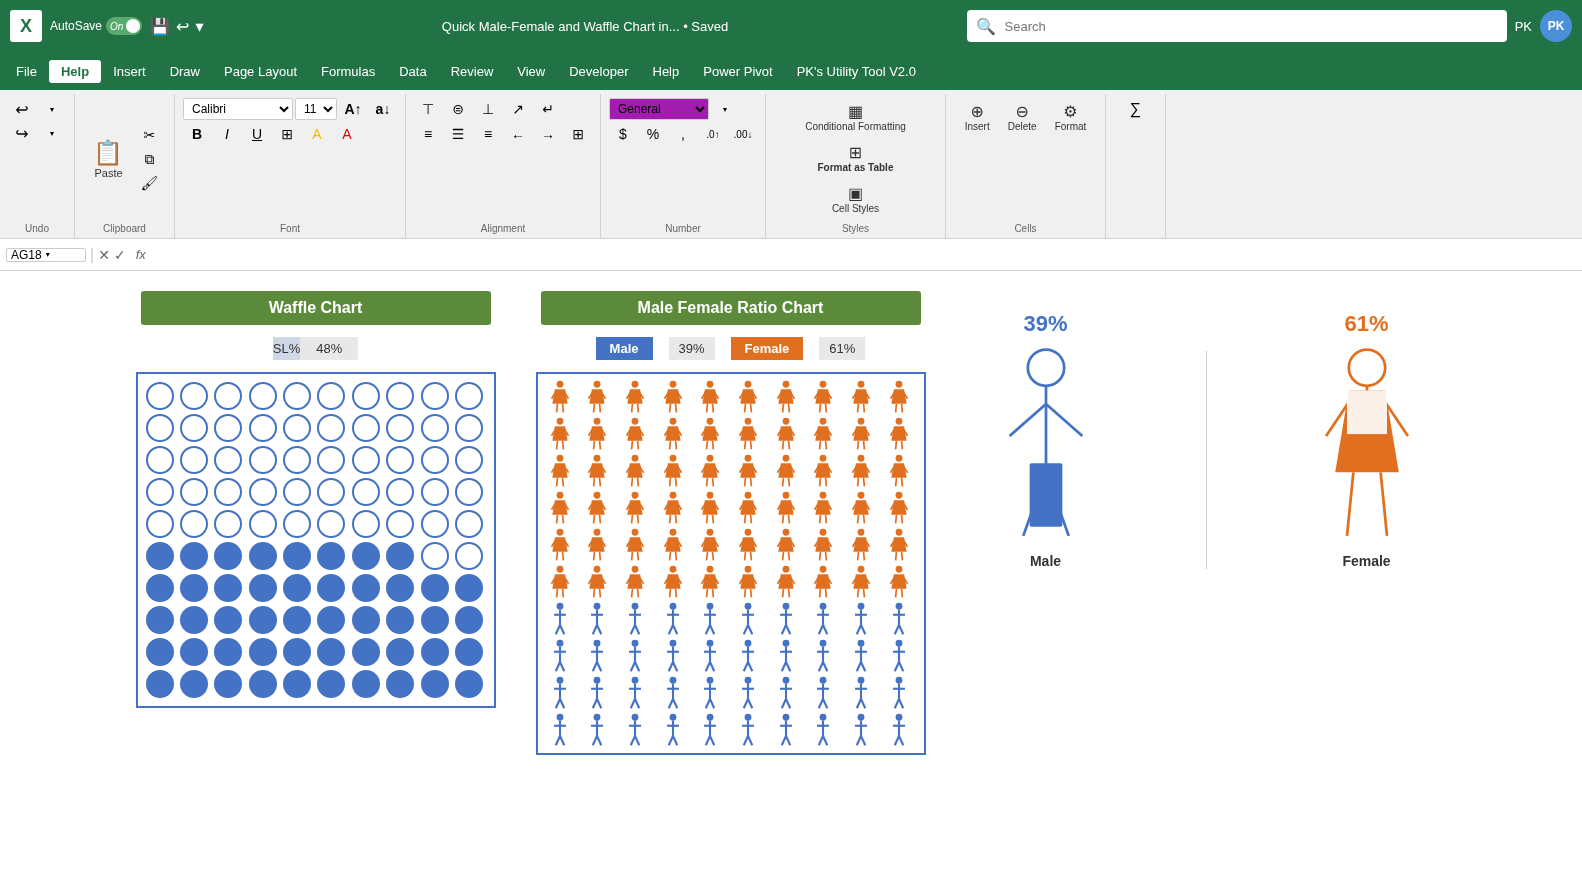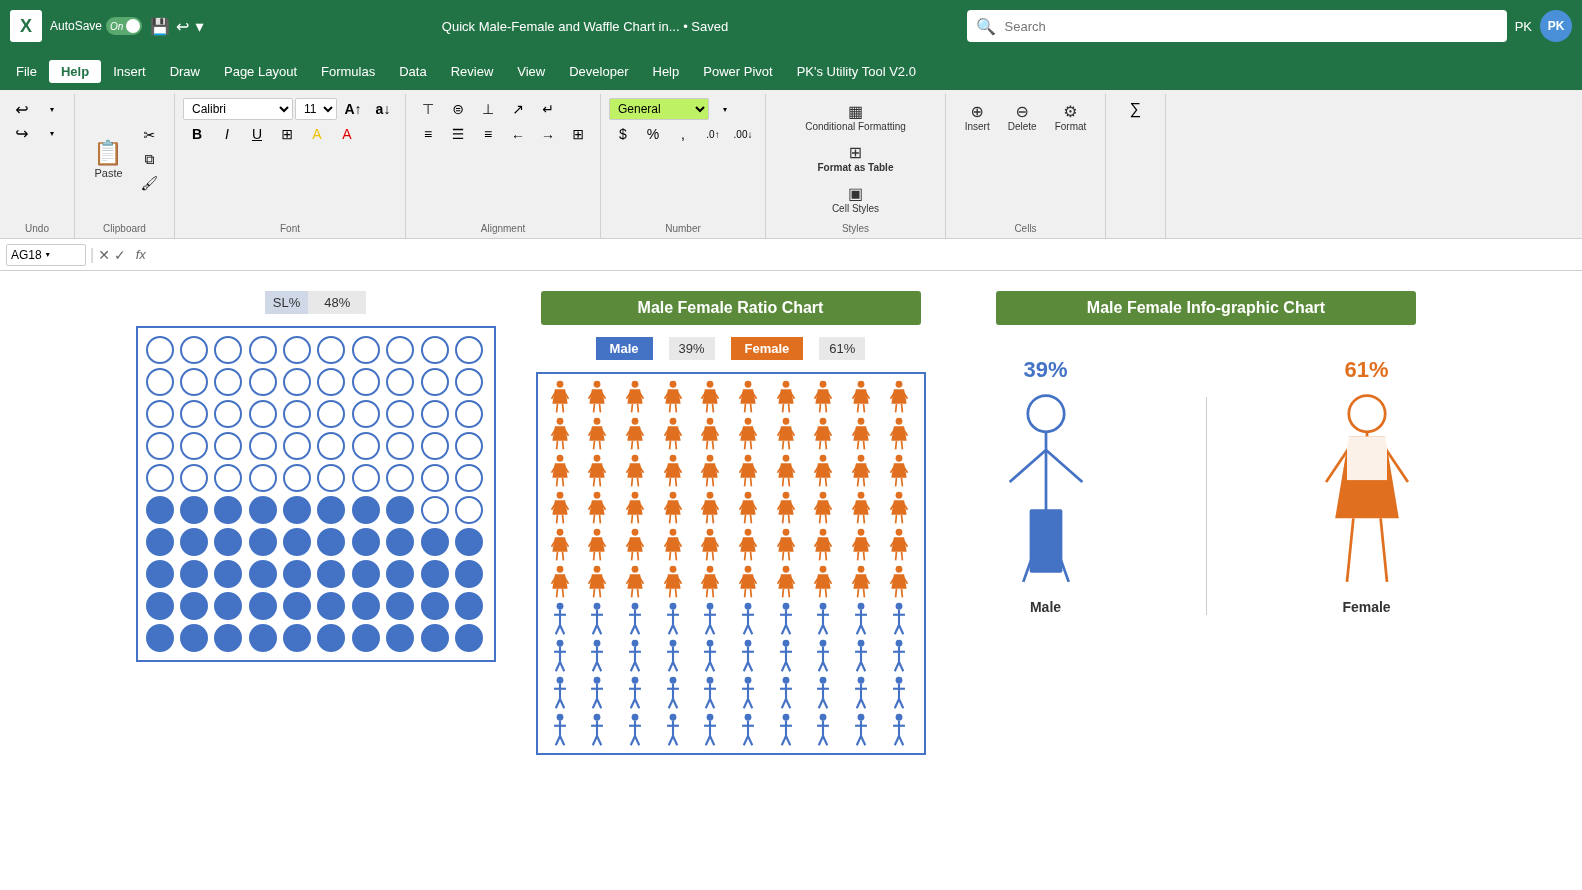--- a/index.html
+++ b/index.html
@@ -65,38 +65,38 @@
     .font-select {
       border: 1px solid #ccc; border-radius: 2px; height: 22px; font-size: 12px;
       padding: 0 4px; background: #fff; min-width: 110px;
     }
     .font-size-select {
       border: 1px solid #ccc; border-radius: 2px; height: 22px; font-size: 12px;
       padding: 0 4px; background: #fff; width: 42px;
     }
     .number-select {
       border: 1px solid #ccc; border-radius: 2px; height: 22px; font-size: 12px;
-      padding: 0 4px; background: #bef264; min-width: 100px;
+      padding: 0 4px; background: #a21caf; min-width: 100px;
     }
     .bold-btn { font-weight: bold; }
     .italic-btn { font-style: italic; }
     .underline-btn { text-decoration: underline; }
     .ribbon-big-btn {
       display: flex; flex-direction: column; align-items: center; justify-content: center;
       padding: 4px 8px; cursor: pointer; border-radius: 3px; font-size: 11px; color: #333;
     }
     .ribbon-big-btn .big-icon { font-size: 24px; }
 
     
     .formula-bar {
       display: flex; align-items: center; height: 32px; border-bottom: 1px solid #d0d0d0;
       background: #fff; padding: 0 6px; gap: 4px;
     }
     .cell-ref {
-      border: 1px solid #ccc; border-radius: 2px; height: 22px; width: 80px;
+      border: 1px solid #ccc; border-radius: 2px; height: 14px; width: 80px;
       font-size: 12px; padding: 0 4px; display: flex; align-items: center;
     }
     .formula-bar .fx-icon { font-size: 13px; color: #666; font-style: italic; padding: 0 6px; }
     .formula-input {
       flex: 1; border: none; outline: none; font-size: 12px; color: #333;
     }
 
     
     .spreadsheet-area {
       background: #fff; flex: 1; padding: 20px 30px;
@@ -112,21 +112,21 @@
       background: #5a8a3a; color: #fff; font-size: 16px; font-weight: 600;
       padding: 8px 20px; border-radius: 3px; text-align: center; min-width: 350px;
     }
     .chart-title.wide { min-width: 380px; }
 
     
     .waffle-header {
       display: flex; gap: 0; align-items: center;
     }
     .waffle-label {
-      background: #d0d8e8; padding: 4px 8px; font-size: 13px; color: #333;
+      background: #d0d8e8; padding: 4px 0; font-size: 13px; color: #333;
     }
     .waffle-value {
       background: #e8e8e8; padding: 4px 16px; font-size: 13px; color: #333;
     }
     .waffle-grid {
       border: 2px solid #4472c4; padding: 8px; background: #fff;
       display: grid; grid-template-columns: repeat(10, 1fr); gap: 4px;
       width: 360px;
     }
     .waffle-cell {
@@ -371,20 +371,21 @@
   <span style="font-size:14px;color:#666;cursor:pointer;">✕</span>
   <span style="font-size:14px;color:#666;cursor:pointer;">✓</span>
   <span class="fx-icon">fx</span>
   <input class="formula-input" type="text" value="" style="">
 </div>
 
 <div class="content-area">
   <div class="spreadsheet-area">
 
     <div class="chart-section">
+      <div class="chart-title">Waffle Chart</div>
       <div class="waffle-header">
         <span class="waffle-label">SL%</span>
         <span class="waffle-value">48%</span>
       </div>
       <div class="waffle-grid" id="waffle-grid">
       <div class="waffle-cell"></div>
           <div class="waffle-cell"></div>
           <div class="waffle-cell"></div>
           <div class="waffle-cell"></div>
           <div class="waffle-cell"></div>
@@ -1452,21 +1453,20 @@
   <line x1="12" y1="9" x2="12" y2="27" stroke="#4472c4" stroke-width="2.5"></line>
   <line x1="5" y1="15" x2="19" y2="15" stroke="#4472c4" stroke-width="2.5"></line>
   <line x1="12" y1="27" x2="7" y2="38" stroke="#4472c4" stroke-width="2.5"></line>
   <line x1="12" y1="27" x2="17" y2="38" stroke="#4472c4" stroke-width="2.5"></line>
 </svg>
           </div>
         </div>
     </div>
 
     <div class="chart-section">
-      <div class="chart-title" style="min-width:420px;">Male Female Info-graphic Chart</div>
       <div class="info-figures">
 
         <div class="figure-column">
           <span class="figure-pct blue">39%</span>
           <svg class="figure-svg" viewBox="0 0 120 220">
 
             <circle cx="60" cy="25" r="20" fill="none" stroke="#4472c4" stroke-width="3"></circle>
 
             <line x1="60" y1="45" x2="60" y2="140" stroke="#4472c4" stroke-width="3"></line>
 

